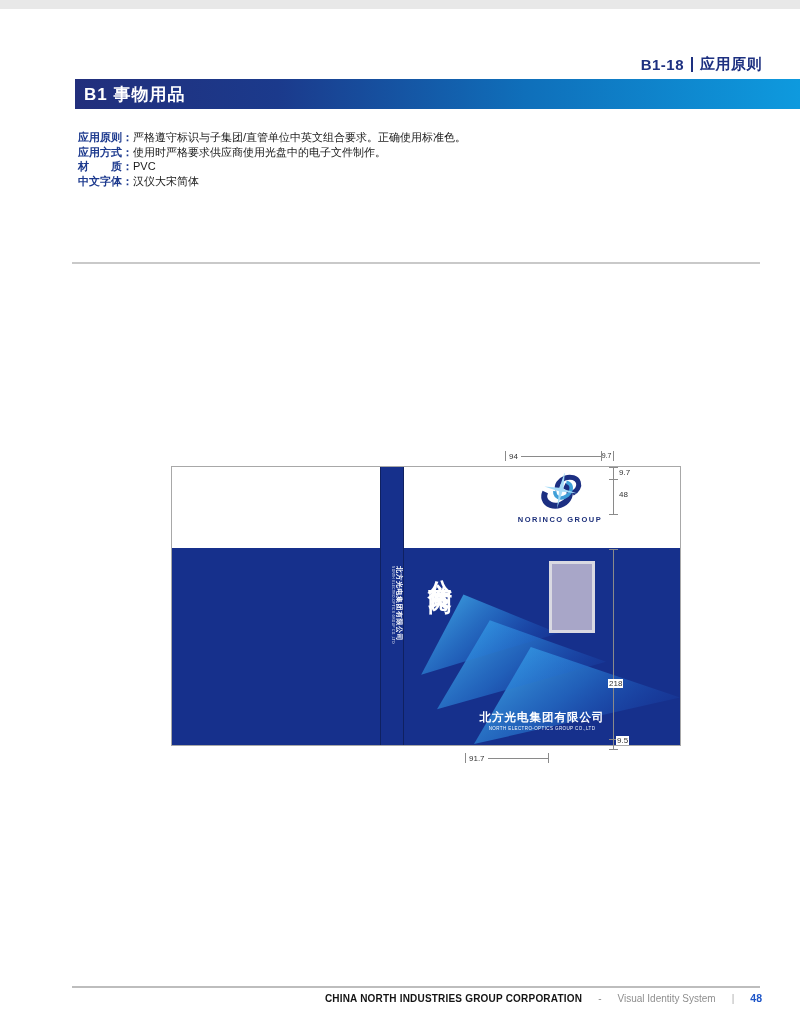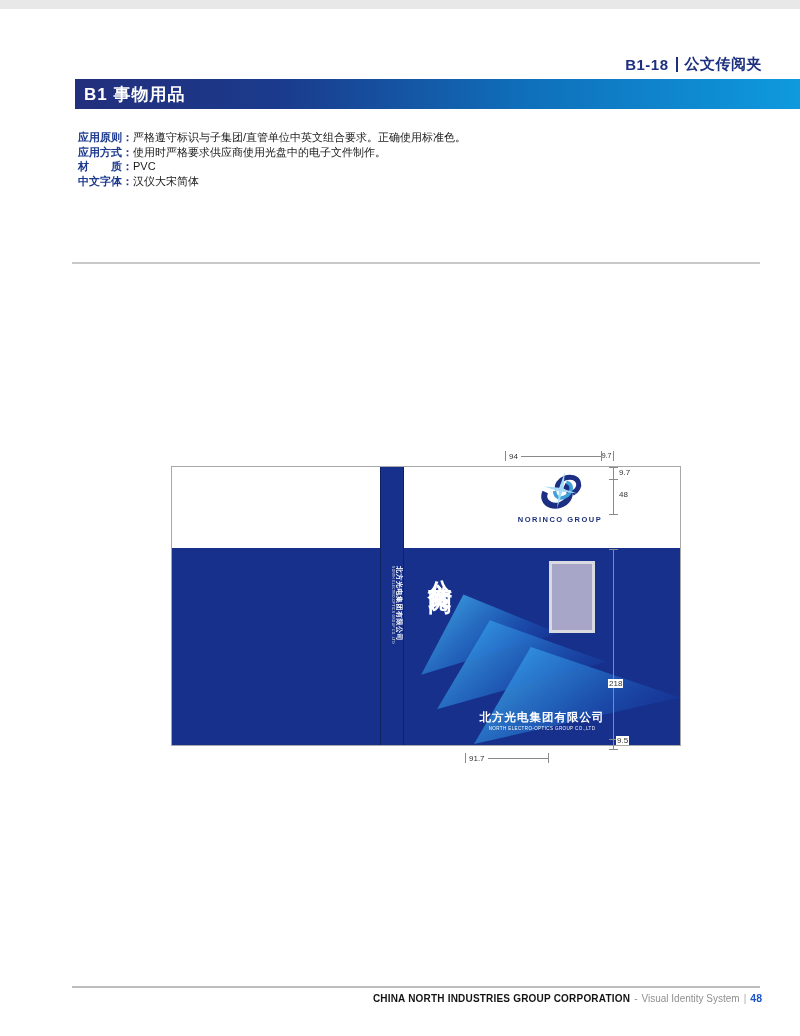--- a/index.html
+++ b/index.html
@@ -60,35 +60,35 @@
   .dim-h{height:10px;border-left:1px solid #8a8a8a;border-right:1px solid #8a8a8a;
          background:linear-gradient(#8a8a8a,#8a8a8a) center/100% 1px no-repeat;
          display:flex;align-items:center;justify-content:flex-start;}
   .dim-h span{background:#fff;padding:0 3px;line-height:9px;}
   .vline{position:absolute;width:0;border-left:1px solid #8a8a8a;}
   .vtick{position:absolute;width:9px;height:0;border-top:1px solid #8a8a8a;}
   .dlabel{position:absolute;font-size:8px;color:#333;background:#fff;padding:0 1px;line-height:9px;}
 
   
   .footer-line{position:absolute;left:72px;top:977px;width:688px;height:2px;background:#bdbdbd;}
-  .footer{position:absolute;top:983px;right:38px;font-size:10px;display:flex;align-items:baseline;gap:4px;white-space:nowrap;}
+  .footer{position:absolute;top:983px;right:38px;font-size:10px;display:flex;align-items:baseline;gap:16px;white-space:nowrap;}
   .f-co{color:#141414;font-weight:bold;letter-spacing:.2px;}
   .f-dash,.f-sys{color:#8f8f8f;}
   .f-bar{color:#aaaaaa;}
   .f-num{color:#1d55c8;font-weight:bold;font-size:10.5px;}
 </style>
 </head>
 <body>
 
 <div class="page">
 
   <div class="header-right">
     <span>B1-18</span>
     <span class="hdr-bar"></span>
-    <span>公文传阅夹</span>
+    <span>应用原则</span>
   </div>
 
   <div class="banner">
     <span>B1 事物用品</span>
   </div>
 
   <div class="specs">
     <div><span class="spec-label">应用原则：</span><span class="spec-value">严格遵守标识与子集团/直管单位中英文组合要求。正确使用标准色。</span></div>
     <div><span class="spec-label">应用方式：</span><span class="spec-value">使用时严格要求供应商使用光盘中的电子文件制作。</span></div>
     <div><span class="spec-label">材　　质：</span><span class="spec-value">PVC</span></div>

